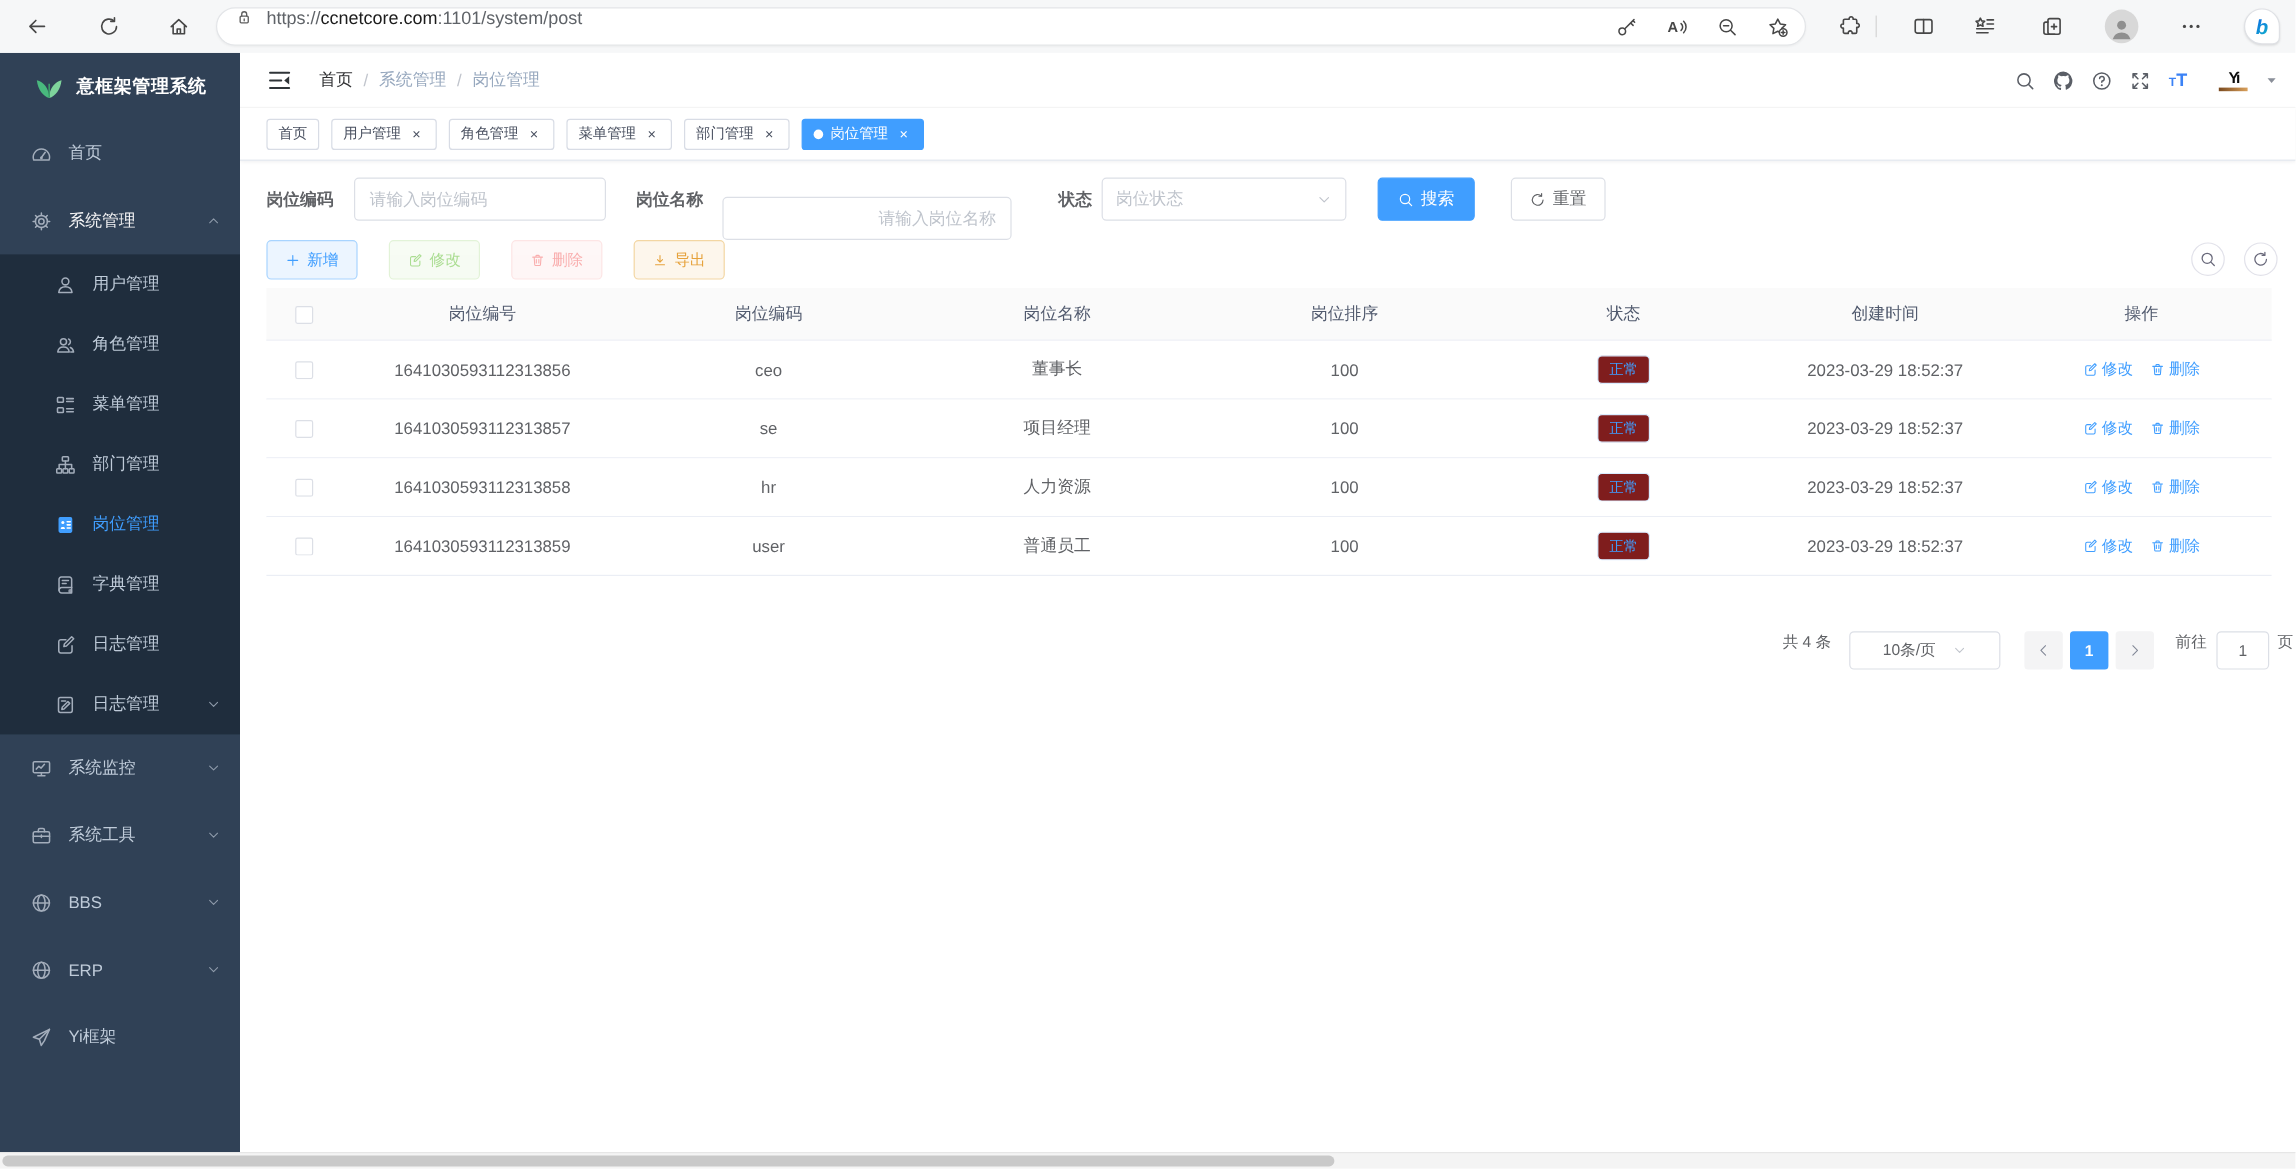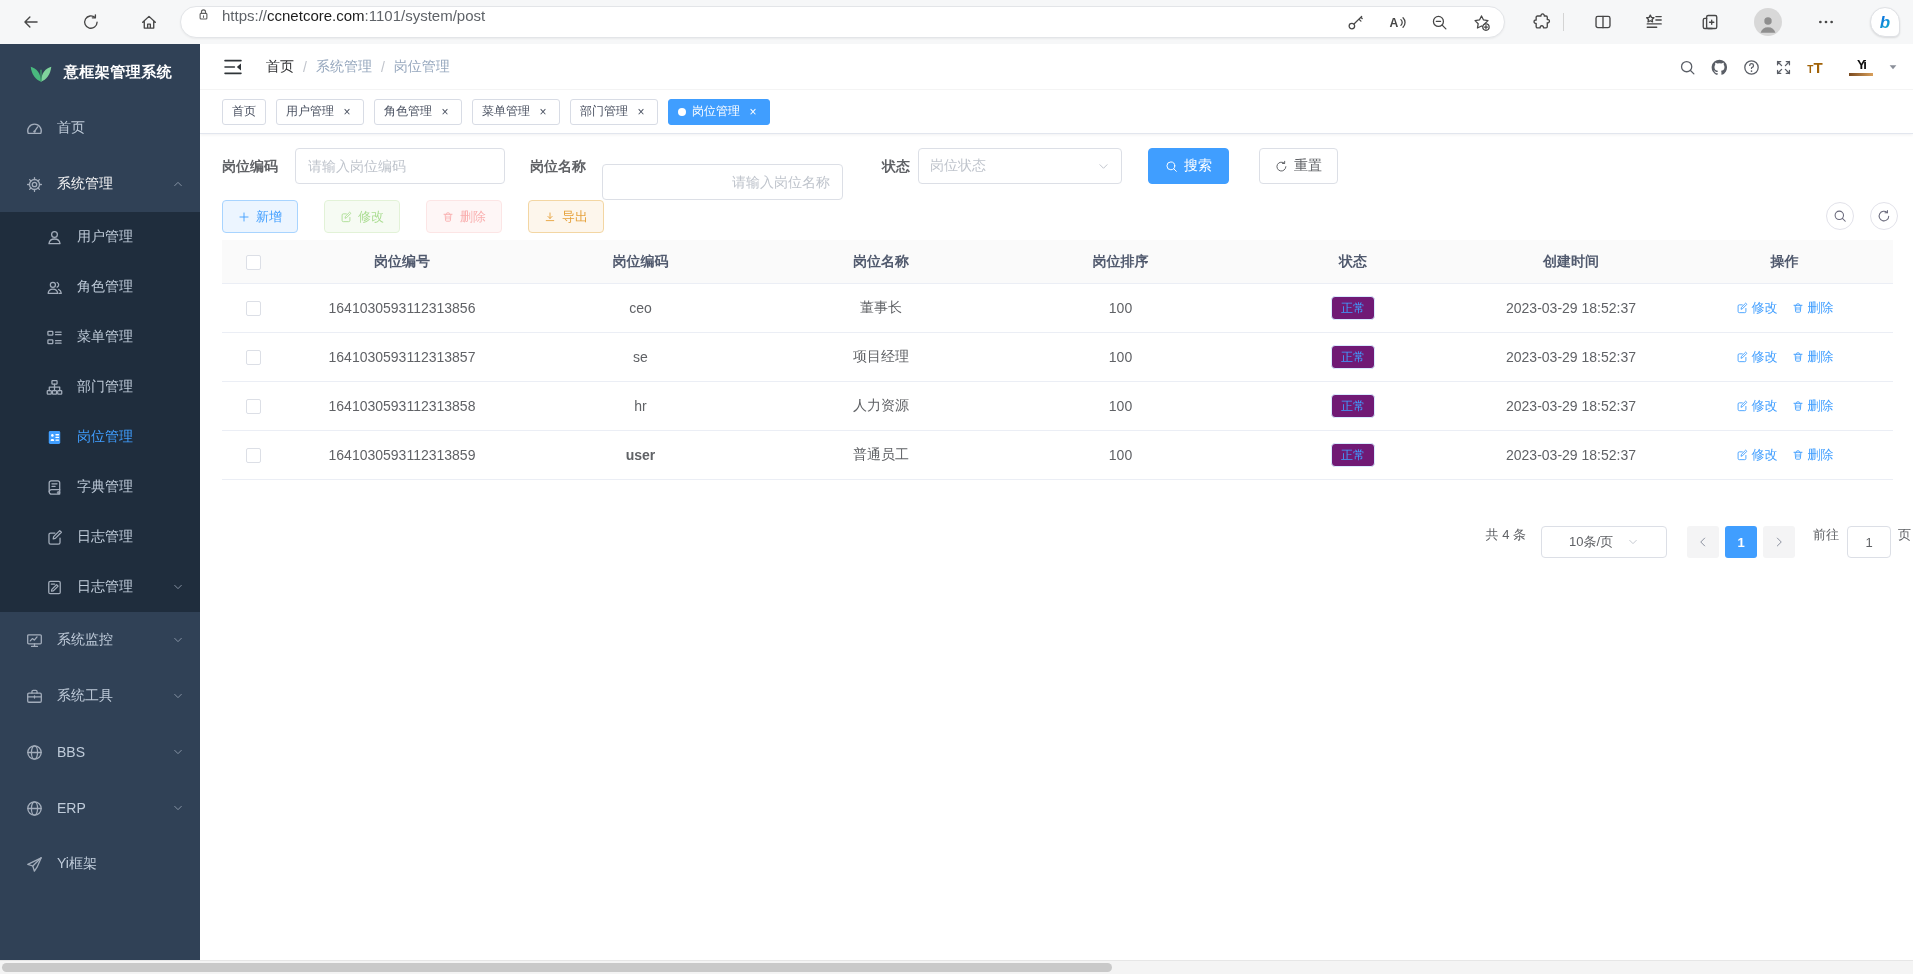--- a/index.html
+++ b/index.html
@@ -42,21 +42,21 @@
   
   .app-header{position:absolute;left:200px;top:44px;right:0;height:46px;background:#fff;border-bottom:1px solid #f4f4f4;z-index:10}
   .hamburger{position:absolute;left:22px;top:12px;width:22px;height:22px;color:#2f3438;cursor:pointer}
   .breadcrumb{position:absolute;left:66px;top:0;height:46px;display:flex;align-items:center;gap:9px;font-size:14px}
   .crumb{color:#97a8be}
   .crumb.first{color:#303133}
   .crumb-sep{color:#c0c4cc}
   .hdr-icons{position:absolute;right:14px;top:0;height:46px;display:flex;align-items:center}
   .hdr-btn{width:32px;height:32px;display:flex;align-items:center;justify-content:center;color:#5a5e66;cursor:pointer}
   .hdr-btn .icn{width:17px;height:17px}
-  .size-ic{font-weight:700;color:#a16207;letter-spacing:0}
+  .size-ic{font-weight:700;color:#3b82f6;letter-spacing:0}
   .size-ic .small{font-size:10px}
   .size-ic .big{font-size:15px}
   .yi-logo{width:36px;height:36px;margin-left:12px;background:#fff;display:flex;flex-direction:column;align-items:center;justify-content:center;cursor:pointer}
   .yi-logo .glyph{font-weight:900;font-size:13px;color:#0d0d0d;letter-spacing:-2px;line-height:1}
   .yi-logo .bar{width:24px;height:3px;margin-top:2px;background:linear-gradient(90deg,#7a4a1f,#d9a05b)}
   .hdr-caret{width:12px;height:12px;color:#8a8f99;margin-left:8px;cursor:pointer}
 
   
   .tab-bar{position:absolute;left:200px;top:90px;right:0;height:44px;background:#fff;border-bottom:1px solid #e2e6ee;box-shadow:0 1px 3px rgba(0,21,41,.06);display:flex;align-items:center;padding-left:22px;gap:10px;z-index:9}
   .tag-item{height:26px;display:flex;align-items:center;gap:6px;padding:0 9px;border:1px solid #d8dce5;background:#fff;color:#495060;font-size:12px;border-radius:3px;cursor:pointer;white-space:nowrap}
@@ -82,25 +82,25 @@
   .tbtn-add{color:#409eff;background:#ecf5ff;border-color:#a8d4ff}
   .tbtn-edit{color:#67c23a;background:#f0f9eb;border-color:#cbe9b8;opacity:.55}
   .tbtn-del{color:#f56c6c;background:#fef0f0;border-color:#fbd0d0;opacity:.55}
   .tbtn-exp{color:#e6a23c;background:#fdf6ec;border-color:#f3d6a3}
   .tool-circles{position:absolute;top:68px;right:15px;display:flex;gap:16px}
   .circle-btn{width:28px;height:28px;border-radius:50%;border:1px solid #e2e2ea;background:#fff;color:#68687a;display:flex;align-items:center;justify-content:center;cursor:pointer}
   .circle-btn .icn{width:14px;height:14px}
 
   
   .table{position:absolute;left:22px;top:106px;width:1671px}
-  .t-head{display:flex;align-items:center;height:44px;background:#fafafa;border-bottom:1px solid #ebeef5;font-weight:700;color:#515a6e;font-size:14px}
+  .t-head{display:flex;align-items:center;height:44px;background:#fafafa;border-bottom:1px solid #ebeef5;font-weight:400;color:#515a6e;font-size:14px}
   .t-row{display:flex;align-items:center;height:49px;border-bottom:1px solid #ebeef5;font-size:14px;color:#606266;background:#fff}
   .cell{text-align:center;flex:none;overflow:hidden;white-space:nowrap}
   .checkbox{display:inline-block;width:15px;height:15px;border:1px solid #dcdfe6;border-radius:2px;background:#fff;vertical-align:middle;cursor:pointer}
-  .tag-normal{display:inline-block;padding:0 9px;height:24px;line-height:22px;background:#701a75;border:1px solid #d9ecff;color:#409eff;border-radius:4px;font-size:12px}
+  .tag-normal{display:inline-block;padding:0 9px;height:24px;line-height:22px;background:#7f1d1d;border:1px solid #d9ecff;color:#409eff;border-radius:4px;font-size:12px}
   .row-actions{display:inline-flex;gap:14px;justify-content:center;width:100%}
   .link{color:#409eff;display:inline-flex;align-items:center;gap:4px;font-size:13px;cursor:pointer}
   .link .icn{width:12px;height:12px}
 
   
   .pagination{position:absolute;top:392px;right:2px;display:flex;align-items:flex-start;font-size:13px;color:#606266}
   .pg-total{margin-right:15px}
   .pg-select{width:126px;height:32px;border:1px solid #dcdfe6;border-radius:4px;display:flex;align-items:center;justify-content:center;gap:14px;color:#606266;background:#fff;cursor:pointer}
   .pg-select .icn{width:12px;height:12px;color:#c0c4cc}
   .pg-btn{width:32px;height:32px;border-radius:3px;background:#f4f4f5;color:#808695;display:flex;align-items:center;justify-content:center;margin-left:6px;cursor:pointer}
@@ -710,21 +710,21 @@
                       <path d="M2.6 4.4h10.8M6.2 4.4V3.2a.8.8 0 0 1 .8-.8h2a.8.8 0 0 1 .8.8v1.2M4.2 4.4l.6 8.3a1 1 0 0 0 1 .9h4.4a1 1 0 0 0 1-.9l.6-8.3M6.6 7v3.8M9.4 7v3.8"></path>
                     </svg>
                   </span>
                   <span>删除</span>
                 </span>
               </span></div>
           </div>
           <div class="t-row">
             <div class="cell" style="width: 62px;"><span class="checkbox"></span></div>
             <div class="cell" style="width: 236px;">1641030593112313859</div>
-            <div class="cell" style="width: 241px; font-weight: bold;">user</div>
+            <div class="cell" style="width: 241px;">user</div>
             <div class="cell" style="width: 240px;">普通员工</div>
             <div class="cell" style="width: 239px;">100</div>
             <div class="cell" style="width: 226px;"><span class="tag-normal">正常</span></div>
             <div class="cell" style="width: 210px;">2023-03-29 18:52:37</div>
             <div class="cell" style="width: 217px;"><span class="row-actions">
                 <span class="link">
                   <span class="icn ">
                     <svg viewBox="0 0 16 16" fill="none" stroke="currentColor" stroke-width="1.2" stroke-linecap="round" stroke-linejoin="round">
                       <path d="M13.2 8.6v4a1.6 1.6 0 0 1-1.6 1.6H4.4a1.6 1.6 0 0 1-1.6-1.6V5.4a1.6 1.6 0 0 1 1.6-1.6h4"></path>
                       <path d="M6.8 9.2l.4-2L12.9 1.5l1.6 1.6-5.7 5.7z"></path>

